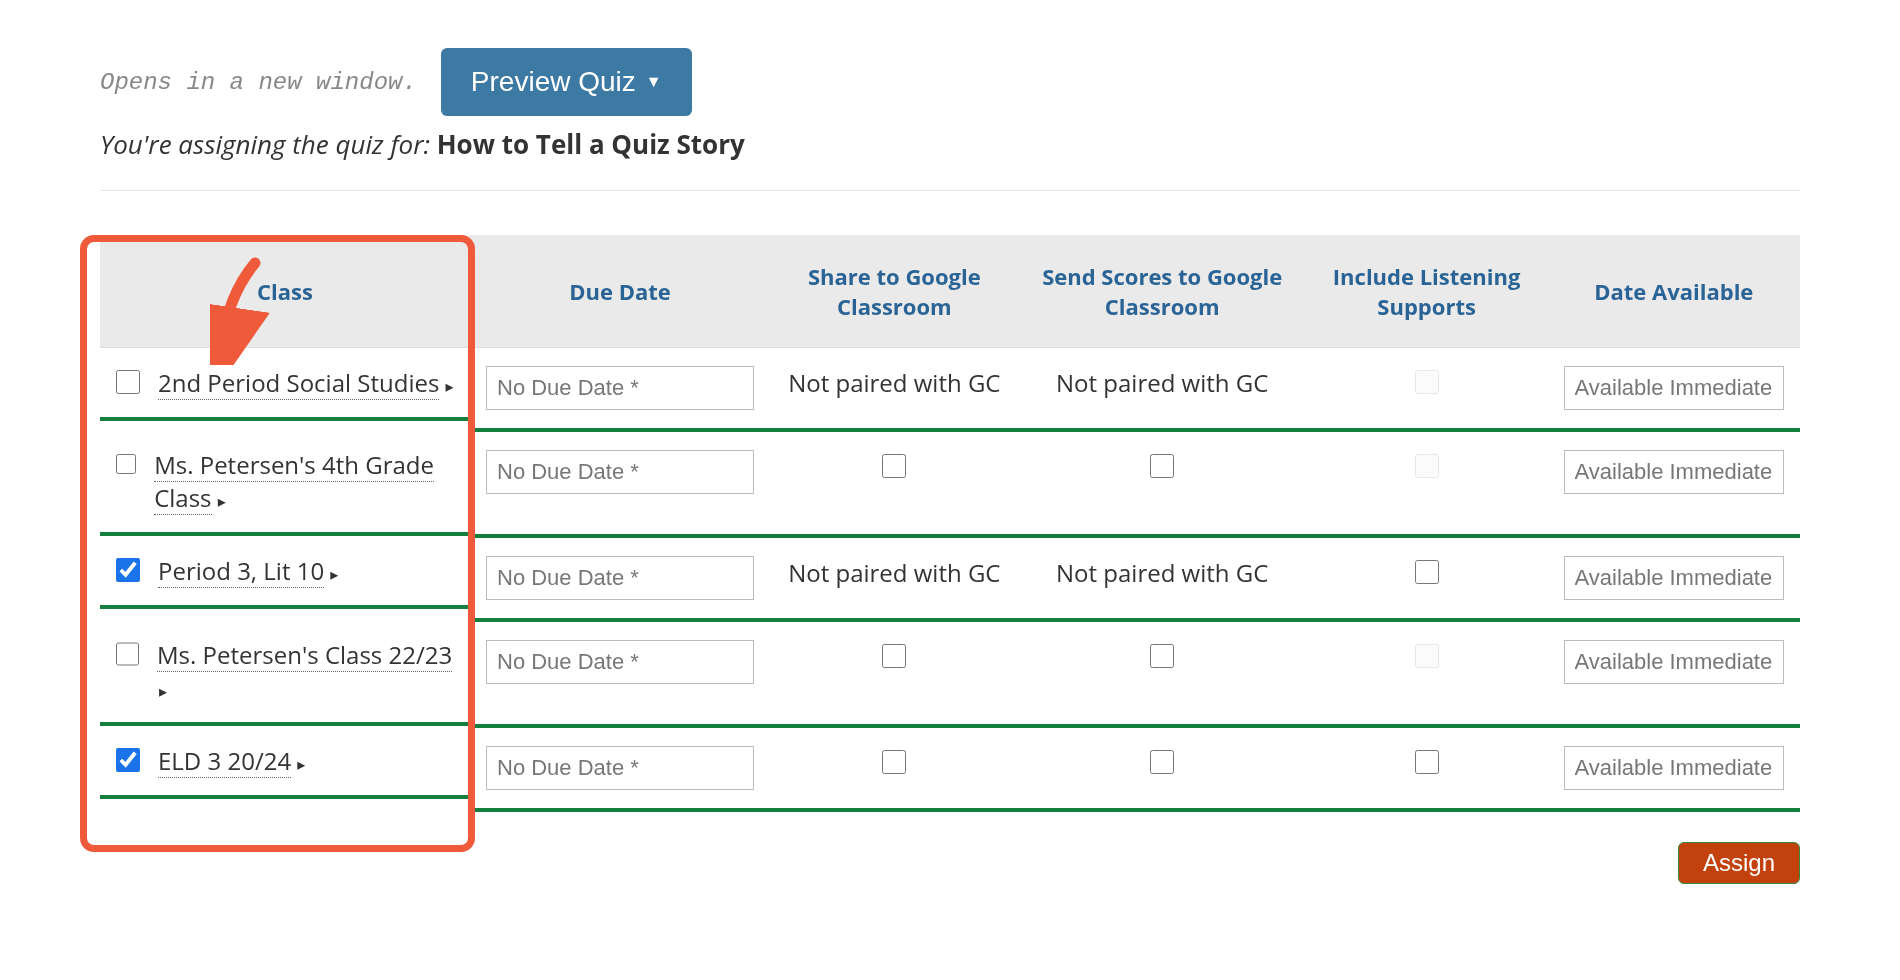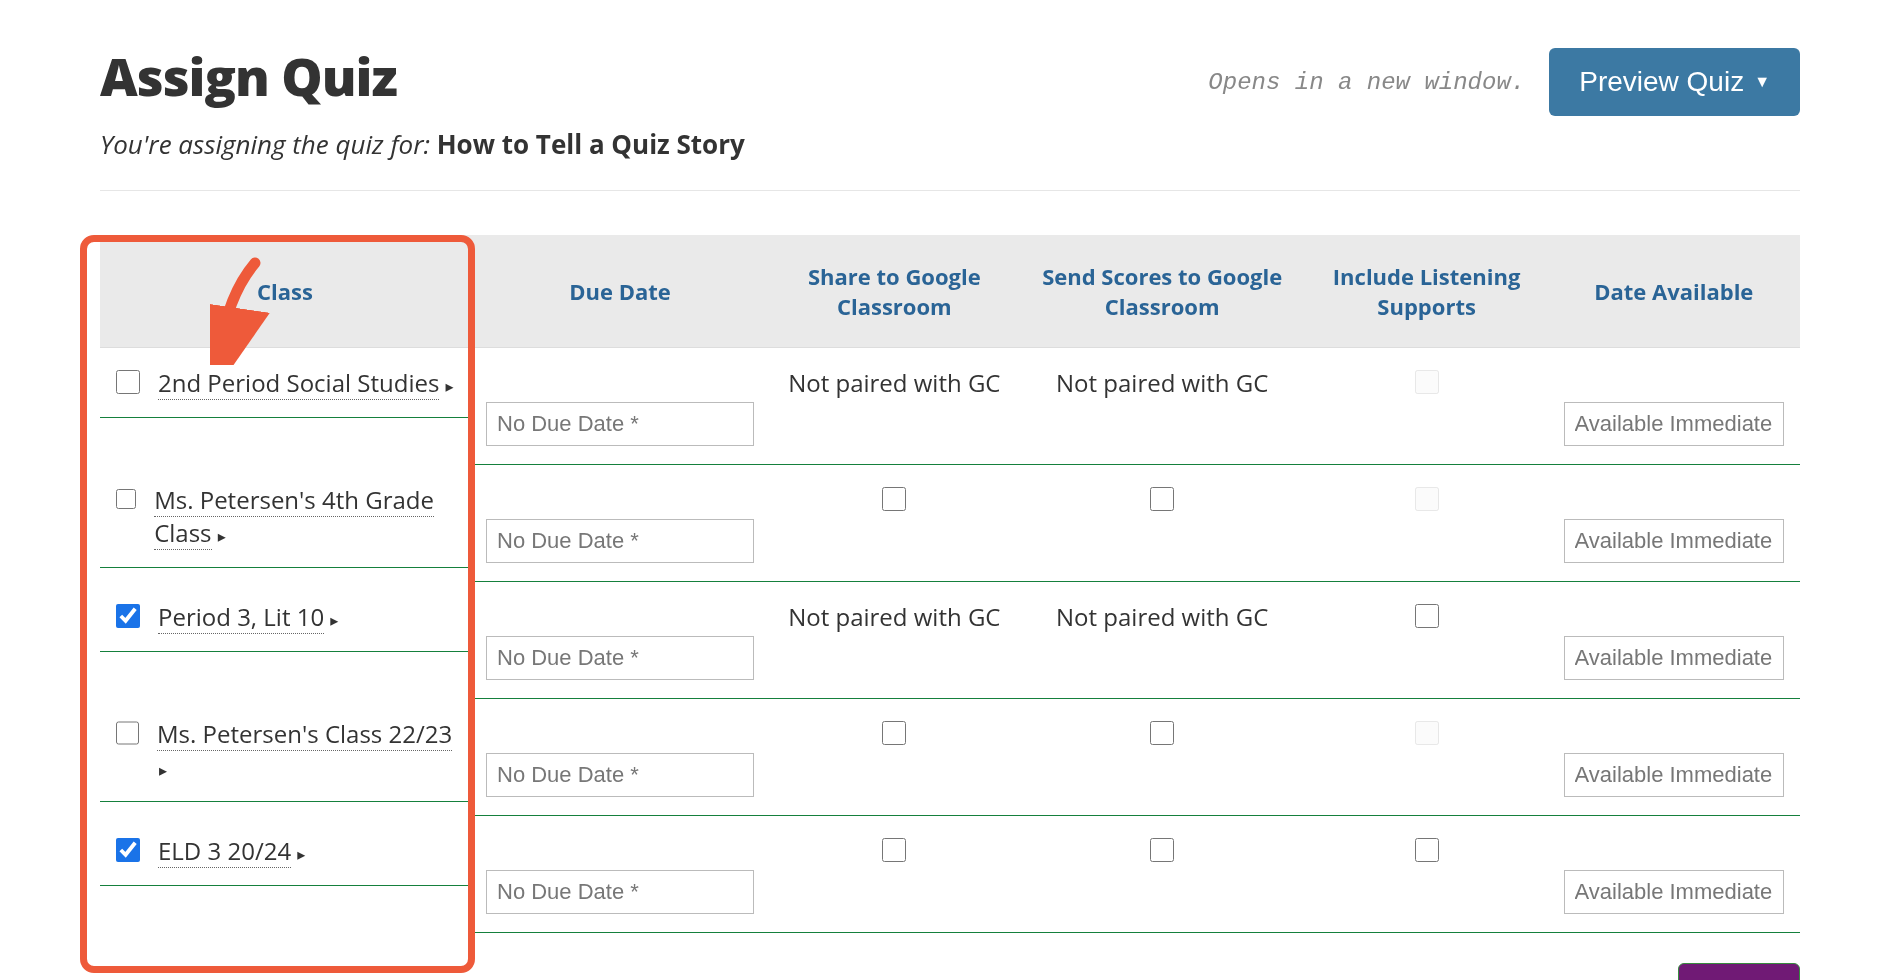--- a/index.html
+++ b/index.html
@@ -73,21 +73,21 @@
   font-weight: 700;
   font-size: 22px;
   padding: 26px 16px;
   text-align: center;
   border-bottom: 1px solid #ddd;
 }
 table.classes thead th.class-col { width: 370px; text-align: center; }
 table.classes thead th:nth-child(2) { width: 300px; }
 table.classes tbody td {
   padding: 18px 16px;
-  border-bottom: 1px solid #15803d;
+  border-bottom: 4px solid #15803d;
   font-size: 24px;
   color: #333;
   vertical-align: top;
   text-align: center;
 }
 table.classes tbody td.class-cell {
   text-align: left;
   display: flex;
   align-items: flex-start;
   gap: 18px;
@@ -110,21 +110,20 @@
 }
 input[type=checkbox][disabled] { opacity: .5; }
 
 input.text-field {
   width: 100%;
   padding: 8px 10px;
   font-size: 22px;
   border: 1px solid #bbb;
   color: #666;
   background: #fff;
-  margin-top: 36px;
 }
 input.text-field::placeholder { color: #777; }
 .not-paired { color: #333; margin-top: 24px; }
 
 .highlight-box {
   position: absolute;
   top: 0px;
   left: -20px;
   width: 395px;
   height: calc(100% + 40px);
@@ -140,36 +139,33 @@
   pointer-events: none;
   z-index: 11;
 }
 
 .footer-row {
   display: flex;
   justify-content: flex-end;
   margin-top: 30px;
 }
 .assign-btn {
-  background: #701a75;
+  background: #c2410c;
   color: #fff;
   border: 1px solid #388a40;
   border-radius: 6px;
-  padding: 24px 24px;
+  padding: 6px 24px;
   font-size: 24px;
   cursor: pointer;
 }
 </style>
 </head>
 <body>
 
 <div class="header-row">
-  <div>
-    <h1 class="page-title">Assign Quiz</h1>
-  </div>
   <div class="right-header">
     <span class="hint-text">Opens in a new window.</span>
     <button class="preview-btn">
       <span>Preview Quiz</span>
       <span class="caret">▼</span>
     </button>
   </div>
 </div>
 <div class="subhead">
   <span class="prefix">You're assigning the quiz for: </span><span class="title">How to Tell a Quiz Story</span>

